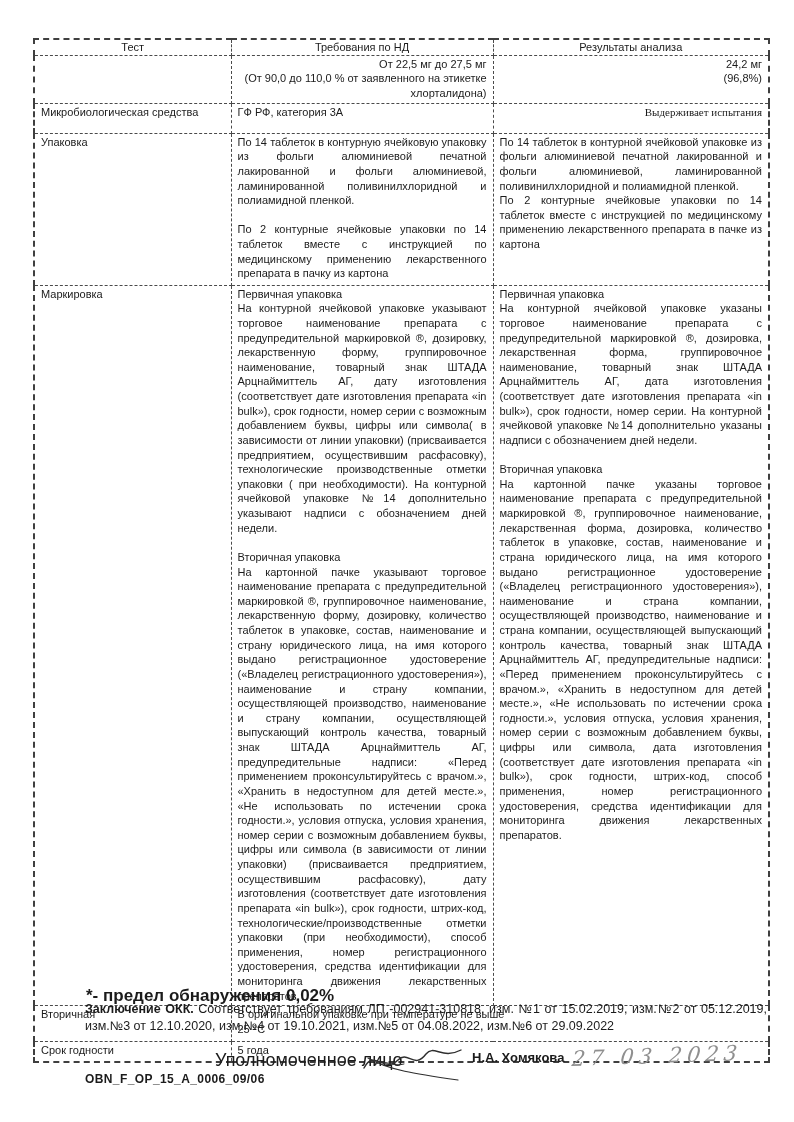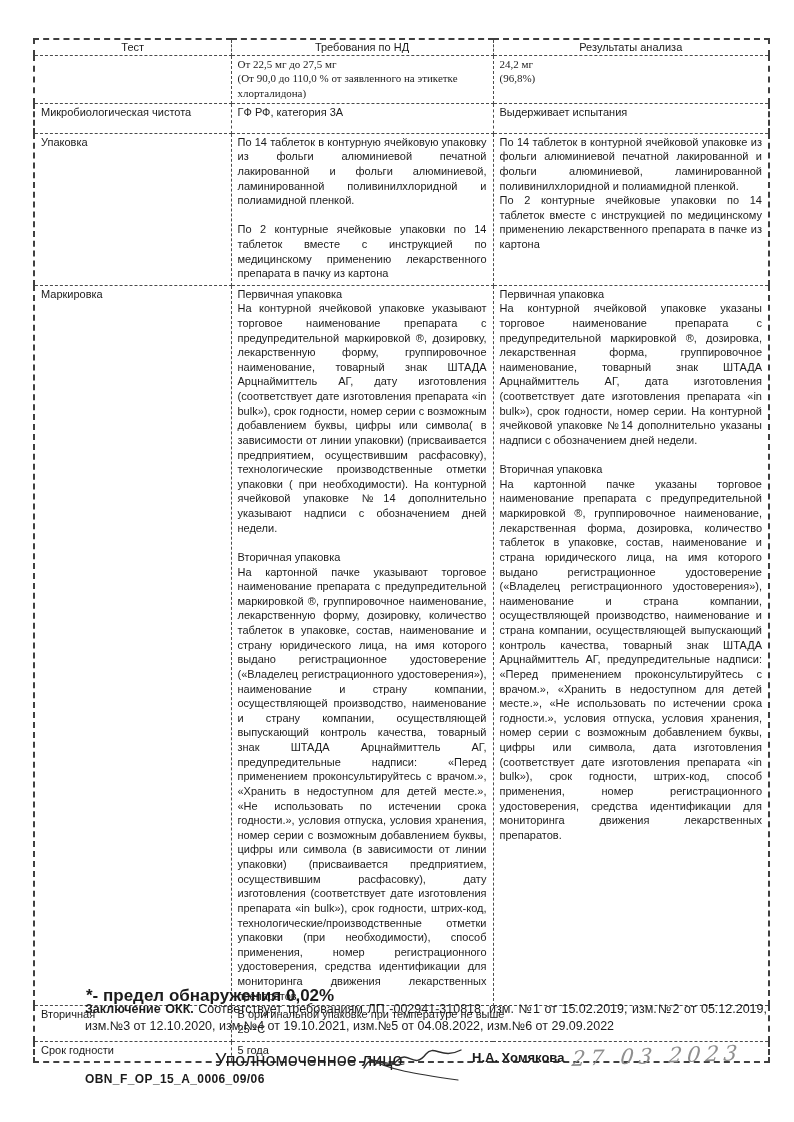--- a/index.html
+++ b/index.html
@@ -18,23 +18,23 @@
     padding:1px 6px 2px 6px;
     font-size:11px;line-height:1.33;
     vertical-align:top;
     white-space:pre-line;
     word-wrap:break-word;
   }
   col.c1{width:197px;}
   col.c2{width:262px;}
   col.c3{width:276px;}
   .r-header td{height:14px;text-align:center;vertical-align:middle;padding:0 4px;}
-  .r-assay td{height:44px;text-align:left;font-family:Liberation Serif, serif;}
+  .r-assay td{height:44px;text-align:right;}
   .r-micro td{height:26px;}
-  .r-micro .res{text-align:left;}
+  .r-micro .res{text-align:right;font-family:Liberation Serif, serif;}
   .r-pack td{height:148px;}
   .r-mark td{height:663px;}
   .r-storage td{height:32px;}
   .r-shelf td{height:16px;margin-top:19px;}
   .just{text-align:justify;}
   .footnote{
     position:absolute;left:86px;top:986px;font-size:17px;font-weight:bold;
   }
   .conclusion{
     position:absolute;left:85px;top:1001px;width:682px;
@@ -77,21 +77,21 @@
 
     <tr class="r-assay">
       <td></td>
       <td>От 22,5 мг до 27,5 мг
 (От 90,0 до 110,0 % от заявленного на этикетке хлорталидона)</td>
       <td>24,2 мг
 (96,8%)</td>
     </tr>
 
     <tr class="r-micro">
-      <td>Микробиологическая чистота</td>
+      <td>Микробиологическая средства</td>
       <td>ГФ РФ, категория 3А</td>
       <td class="res">Выдерживает испытания</td>
     </tr>
 
     <tr class="r-pack">
       <td>Упаковка</td>
       <td class="just">По 14 таблеток в контурную ячейковую упаковку из фольги алюминиевой  печатной лакированной и фольги алюминиевой, ламинированной поливинилхлоридной и полиамидной пленкой.
 
 По 2 контурные ячейковые упаковки по 14 таблеток вместе с инструкцией по медицинскому применению лекарственного препарата в пачку из картона</td>
       <td class="just">По 14 таблеток в контурной ячейковой упаковке из фольги алюминиевой  печатной лакированной и фольги алюминиевой, ламинированной поливинилхлоридной и полиамидной пленкой.

